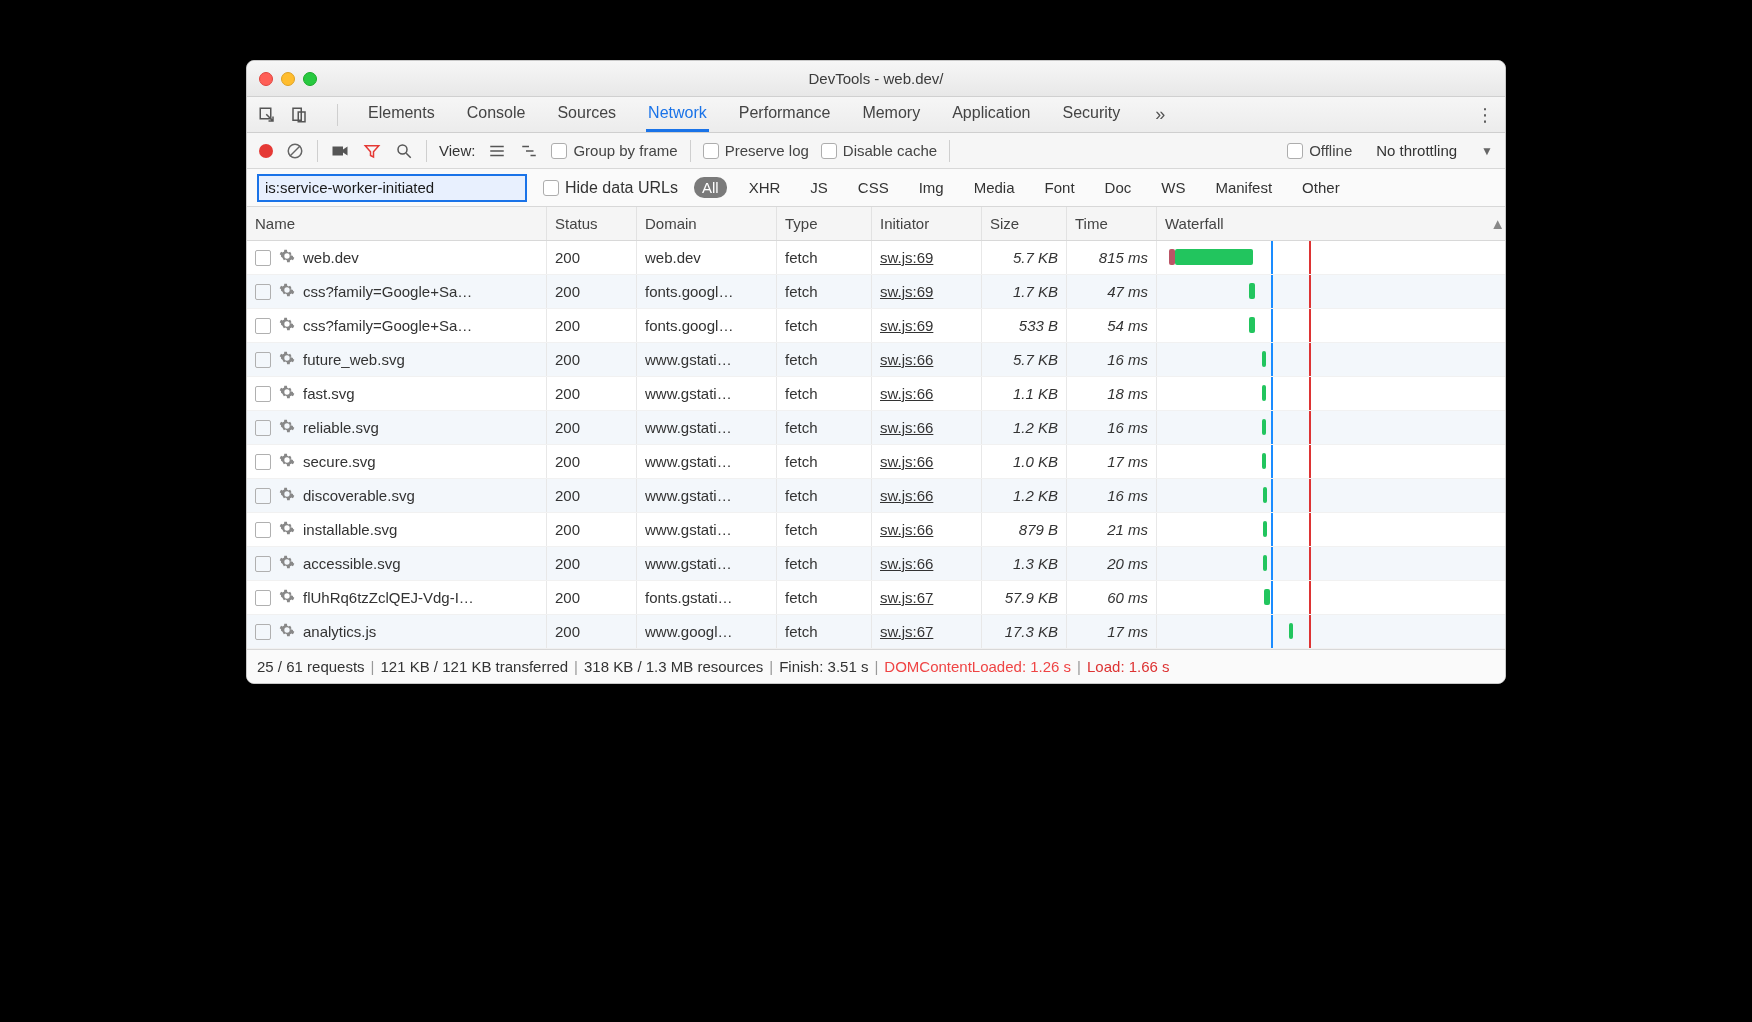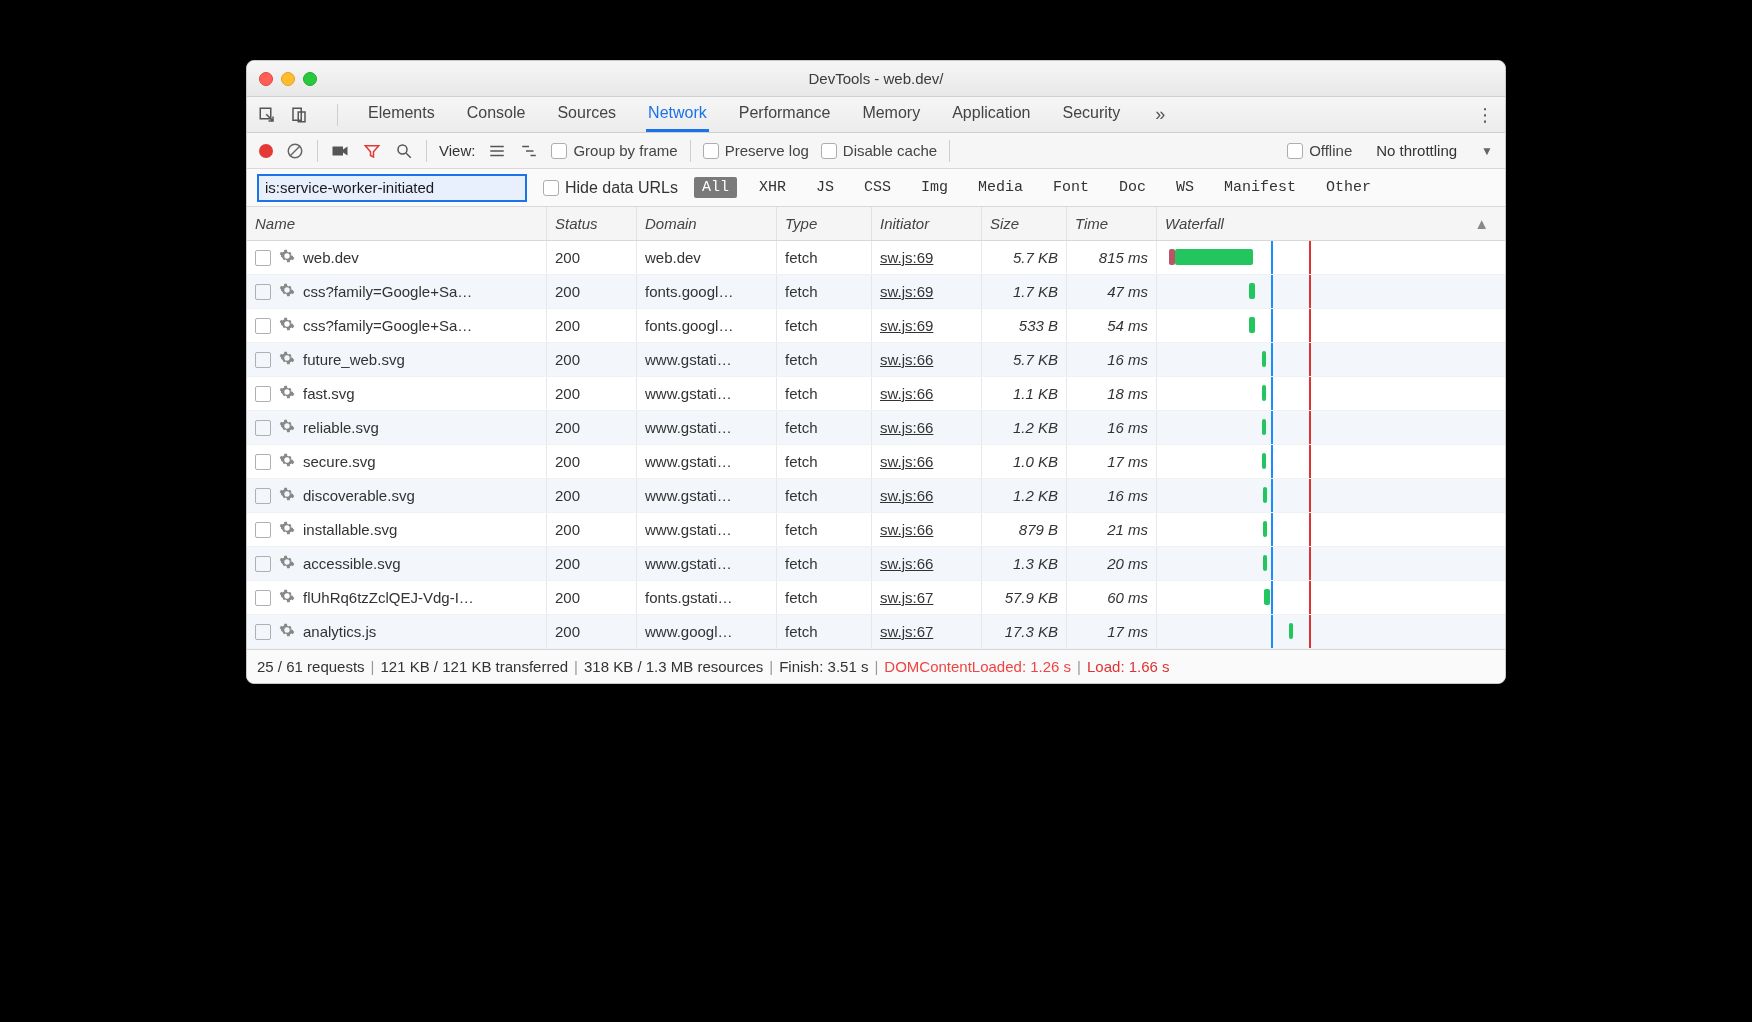--- a/index.html
+++ b/index.html
@@ -92,50 +92,48 @@
     height: 28px;
     border: 2px solid #1a73e8;
     background: #e8f0fe;
     padding: 8px 6px;
     font-size: 15px;
     color: #1a1a1a;
     outline: none;
   }
   .pill {
     padding: 2px 8px;
-    border-radius: 2px;
+    border-radius: 10px;
     font-size: 15px;
     cursor: pointer;
-    font-family: Liberation Mono, monospace;
   }
   .pill.active { background: #7a7a7a; color: #fff; }
   .grid {
     background: #fff;
     font-size: 15px;
     color: #333;
   }
   .grid-header, .grid-row {
     display: grid;
     grid-template-columns: 300px 90px 140px 95px 110px 85px 90px 1fr;
   }
   .grid-header {
     background: #f5f5f5;
     border-bottom: 1px solid #d8d8d8;
     height: 34px;
-    font-style: italic;
   }
   .grid-header > div {
     padding: 6px 8px;
     border-right: 1px solid #e2e2e2;
     color: #444;
     font-weight: 400;
     display: flex;
     align-items: center;
   }
-  .grid-header > div:last-child { flex:1; border-right:none; justify-content: space-between; padding-right: 16px;}
+  .grid-header > div:last-child { flex:1; border-right:none; justify-content: space-between; padding-right: 0;}
   .grid-body { max-height: 420px; overflow: hidden; }
   .grid-row { height: 34px; border-bottom: 1px solid #f1f1f1; }
   .grid-row:nth-child(even) { background: #f3f7fb; }
   .grid-row > div {
     padding: 4px 8px;
     border-right: 1px solid #e8e8e8;
     white-space: nowrap;
     overflow: hidden;
     text-overflow: ellipsis;
     display: flex;

